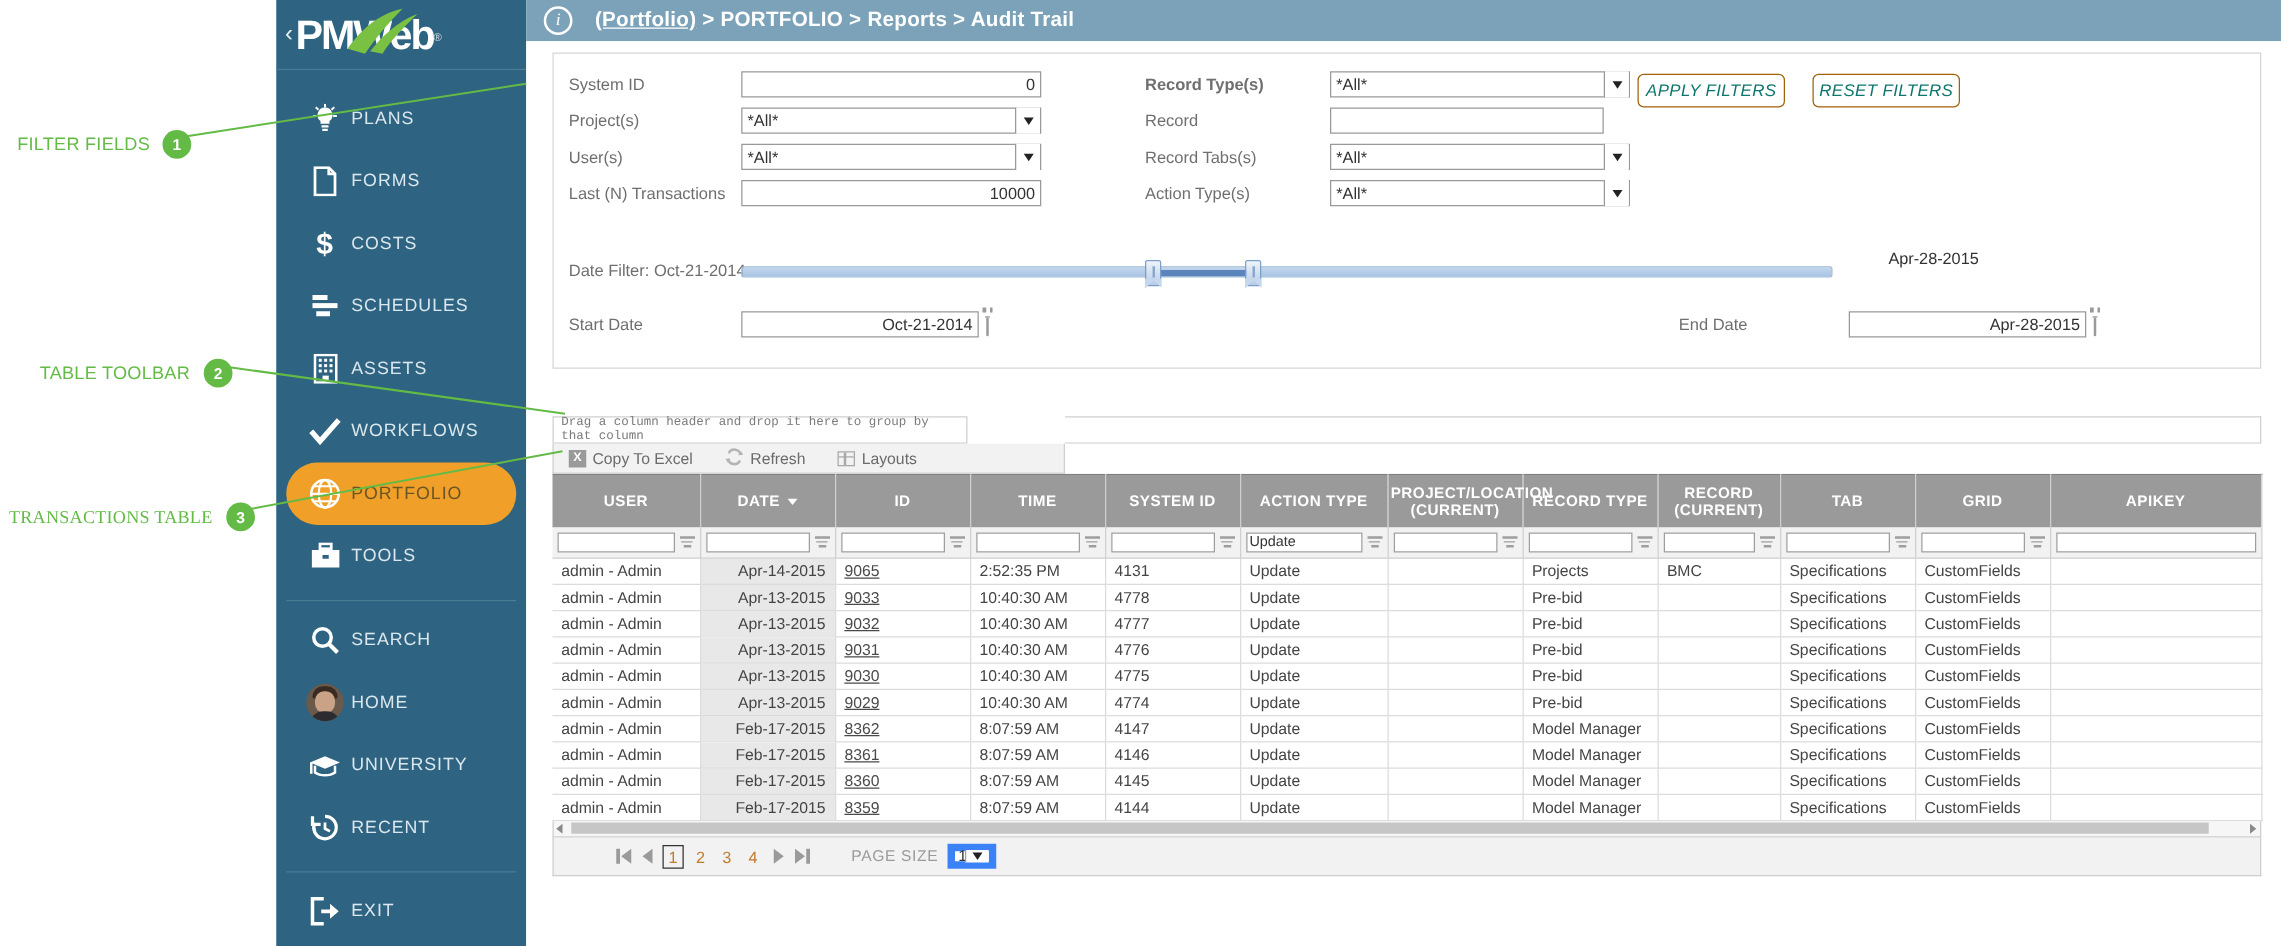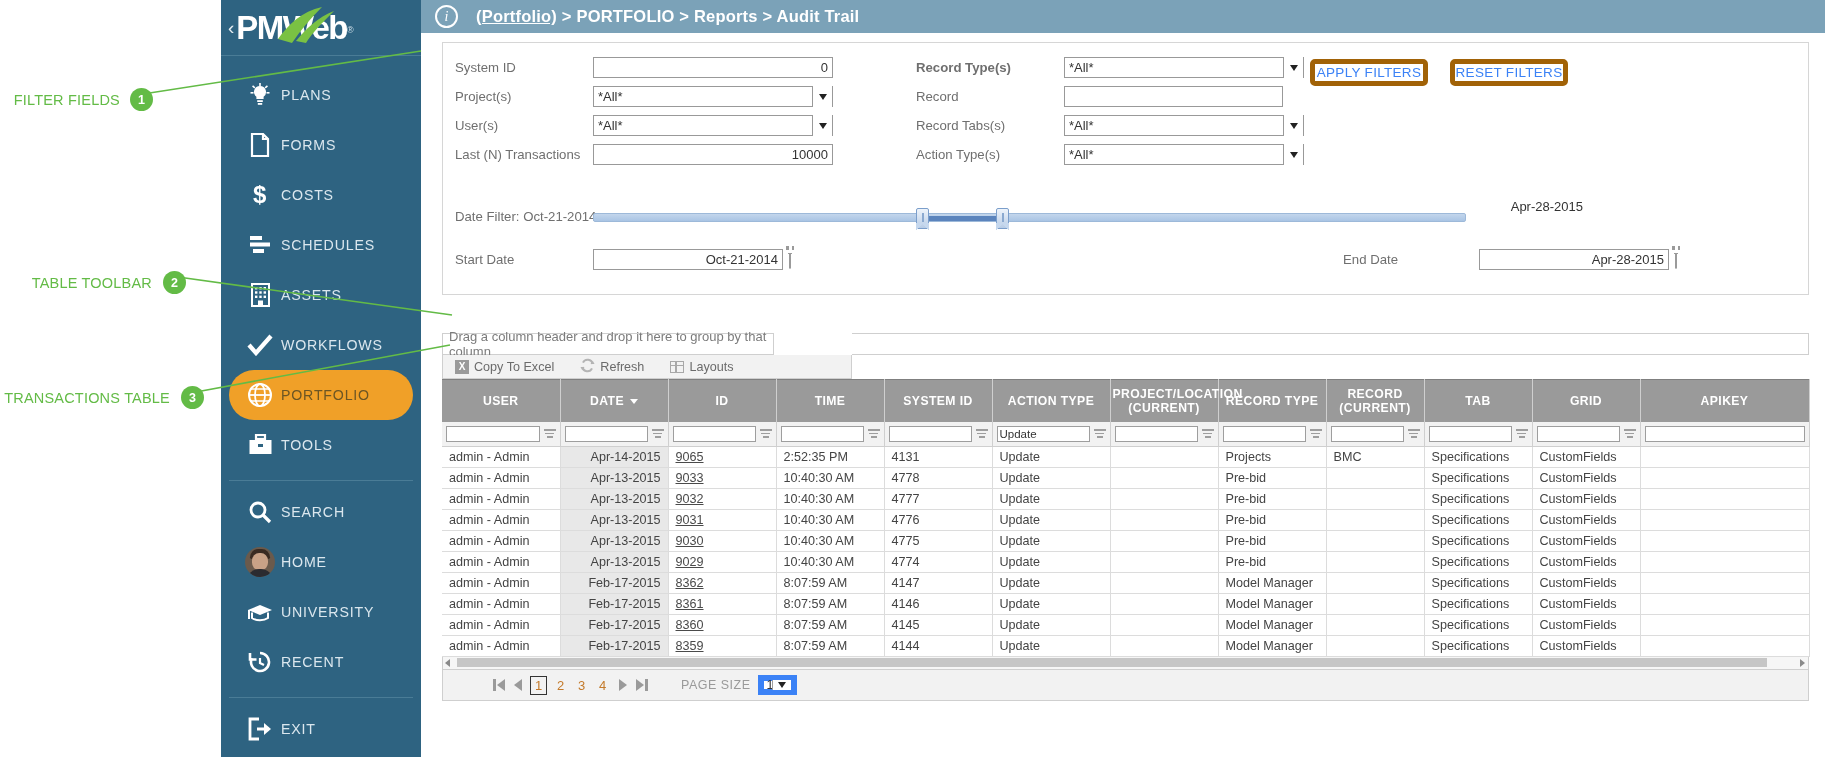--- a/index.html
+++ b/index.html
@@ -7,21 +7,21 @@
   html, body {
     margin: 0; padding: 0;
     width: 1825px; height: 757px;
     background: #ffffff;
     font-family: "Liberation Sans", sans-serif;
     overflow: hidden;
   }
   .page { position: relative; width: 1825px; height: 757px; background: #fff; }
 
   
-  .annot-layer { position: absolute; left:0; top:0; width:1825px; height:671px; pointer-events:none; z-index:40; }
+  .annot-layer { position: absolute; left:0; top:16px; width:1825px; height:671px; pointer-events:none; z-index:40; }
   .annot-label {
     position: absolute; color:#63bb46; font-size:14.5px; letter-spacing:.2px;
     white-space: nowrap; text-align:right; font-family:"Liberation Sans", sans-serif;
   }
   .annot-badge {
     position:absolute; width:23px; height:23px; border-radius:50%;
     background:#63bb46; color:#fff; font-size:12.5px; font-weight:bold;
     display:flex; align-items:center; justify-content:center;
   }
 
@@ -98,23 +98,23 @@
     align-items:center; position:relative; font-size:13px; color:#333; padding-left:4px;
     font-family:"Liberation Sans", sans-serif;
   }
   .fselect .arrow {
     position:absolute; right:0; top:-1px; bottom:-1px; width:20px; border-left:1px solid #999;
     display:flex; align-items:center; justify-content:center; background:#fff;
   }
   .caret-down { width:0;height:0;border-left:4.5px solid transparent;border-right:4.5px solid transparent;border-top:6px solid #222; }
 
   .btn {
-    border:5px solid #a16207; border-radius:5px; background:#fff; color:#3b82f6;
+    border:1px solid #a16207; border-radius:5px; background:#fff; color:#0f766e;
     font-size:13.5px; height:27px; display:flex; align-items:center; justify-content:center;
-    letter-spacing:.3px; font-family:"Liberation Sans", sans-serif;
+    letter-spacing:.3px; font-family:"Liberation Sans", sans-serif;font-style:italic;
   }
 
   
   .slider-track {
     position:absolute; height:9px; border-radius:2px;
     background:linear-gradient(#c3d6ec,#a9c4e4); border:1px solid #9db9d9;
   }
   .slider-range { position:absolute; height:5px; top:2px; background:#5b84bd; }
   .slider-handle {
     position:absolute; width:13px; height:21px; top:-6px;
@@ -132,22 +132,22 @@
 
   .cal-icon { width:15px; height:15px; border:1.6px solid #9a9a9a; border-radius:2px; position:relative; }
   .cal-icon:before { content:''; position:absolute; left:-1.6px; right:-1.6px; top:-1.6px; height:4px; background:#fff; border-bottom:1.6px solid #9a9a9a; }
   .cal-icon .p1 { position:absolute; left:1.5px; top:-4.5px; width:2.5px; height:4px; background:#9a9a9a; }
   .cal-icon .p2 { position:absolute; right:1.5px; top:-4.5px; width:2.5px; height:4px; background:#9a9a9a; }
 
   
   .grid-wrap { position:absolute; left:21px; top:300px; width:1367px; }
   .group-bar {
     height:22px; border:1px solid #cfcfcf; background:#fff; color:#7b7b7b;
-    font-size:13px; display:flex; align-items:center; padding-left:6px;
-    width:332px; font-family:Liberation Sans, sans-serif;
+    font-size:10px; display:flex; align-items:center; padding-left:6px;
+    width:332px; font-family:Liberation Mono, monospace;
   }
   .group-bar-rest { position:absolute; left:410px; right:0; top:0; height:22px; border:1px solid #cfcfcf; border-left:none; background:#fff; }
   .toolbar {
     position:relative; height:24px; border:1px solid #cfcfcf; border-top:none;
     background:#f2f2f2; display:flex; align-items:center; width:410px; padding-left:12px; gap:26px;
   }
   .toolbar-rest { position:absolute; left:410px; right:0; top:0; height:24px; background:#fff; }
   .tool {
     display:flex; align-items:center; gap:5px; color:#6b6b6b; font-size:12.6px;
     font-family:"Liberation Sans", sans-serif;
@@ -864,17 +864,17 @@
       <line x1="143" y1="94" x2="421" y2="51" stroke="#63bb46" stroke-width="1.6"></line>
       <line x1="178" y1="277" x2="452" y2="315" stroke="#63bb46" stroke-width="1.6"></line>
       <line x1="196" y1="392" x2="450" y2="345" stroke="#63bb46" stroke-width="1.6"></line>
     </svg>
     <div class="annot-label" style="left:0px; top:92px; width:120px;">FILTER FIELDS</div>
     <div class="annot-badge" style="left:130px; top:88px;">1</div>
 
     <div class="annot-label" style="left:0px; top:275px; width:152px;">TABLE TOOLBAR</div>
     <div class="annot-badge" style="left:163px; top:271px;">2</div>
 
-    <div class="annot-label" style="left:0px; top:390px; width:170px;">TRANSACTIONS TABLE</div>
+    <div class="annot-label" style="left:0px; top:390px; width:170px;font-family:Liberation Serif, serif;">TRANSACTIONS TABLE</div>
     <div class="annot-badge" style="left:181px; top:386px;">3</div>
   </div>
 
 </div>
 
 </body></html>

